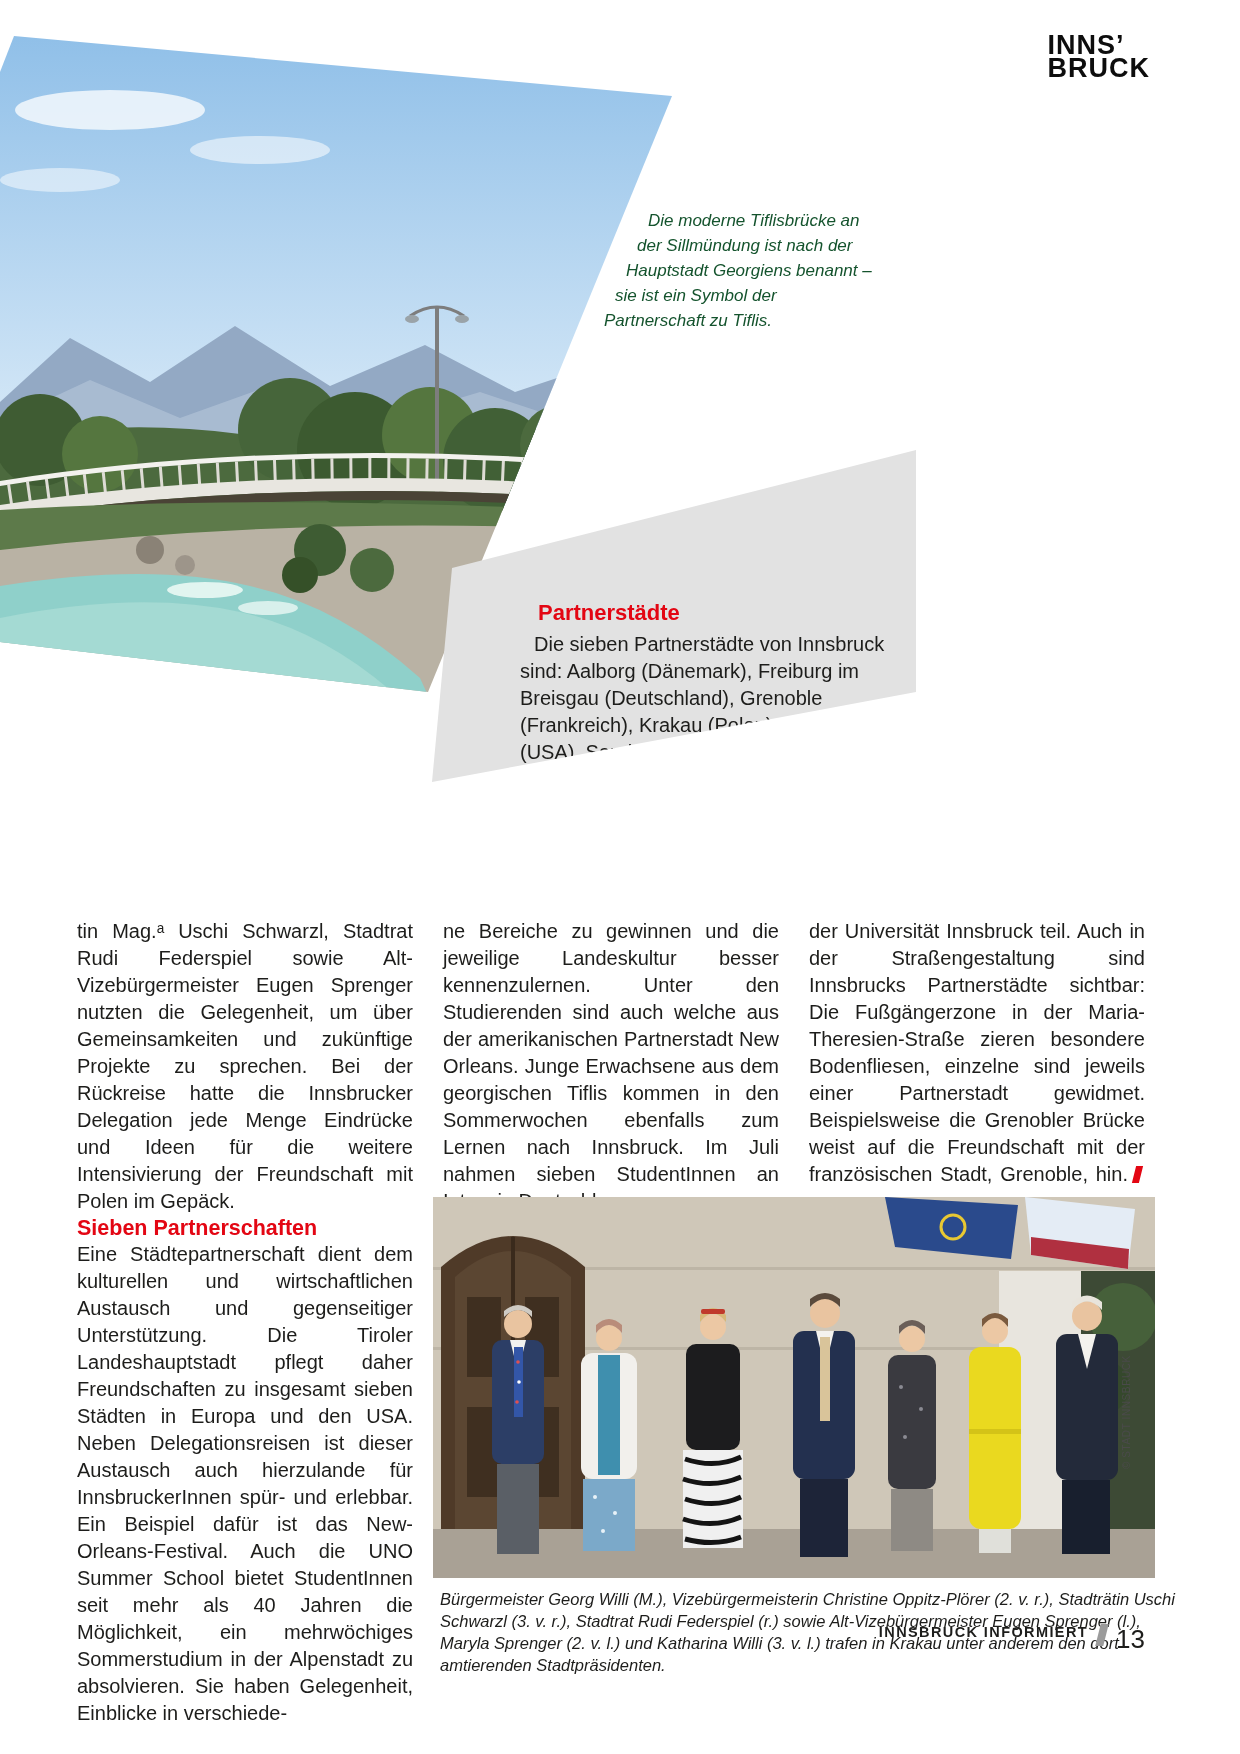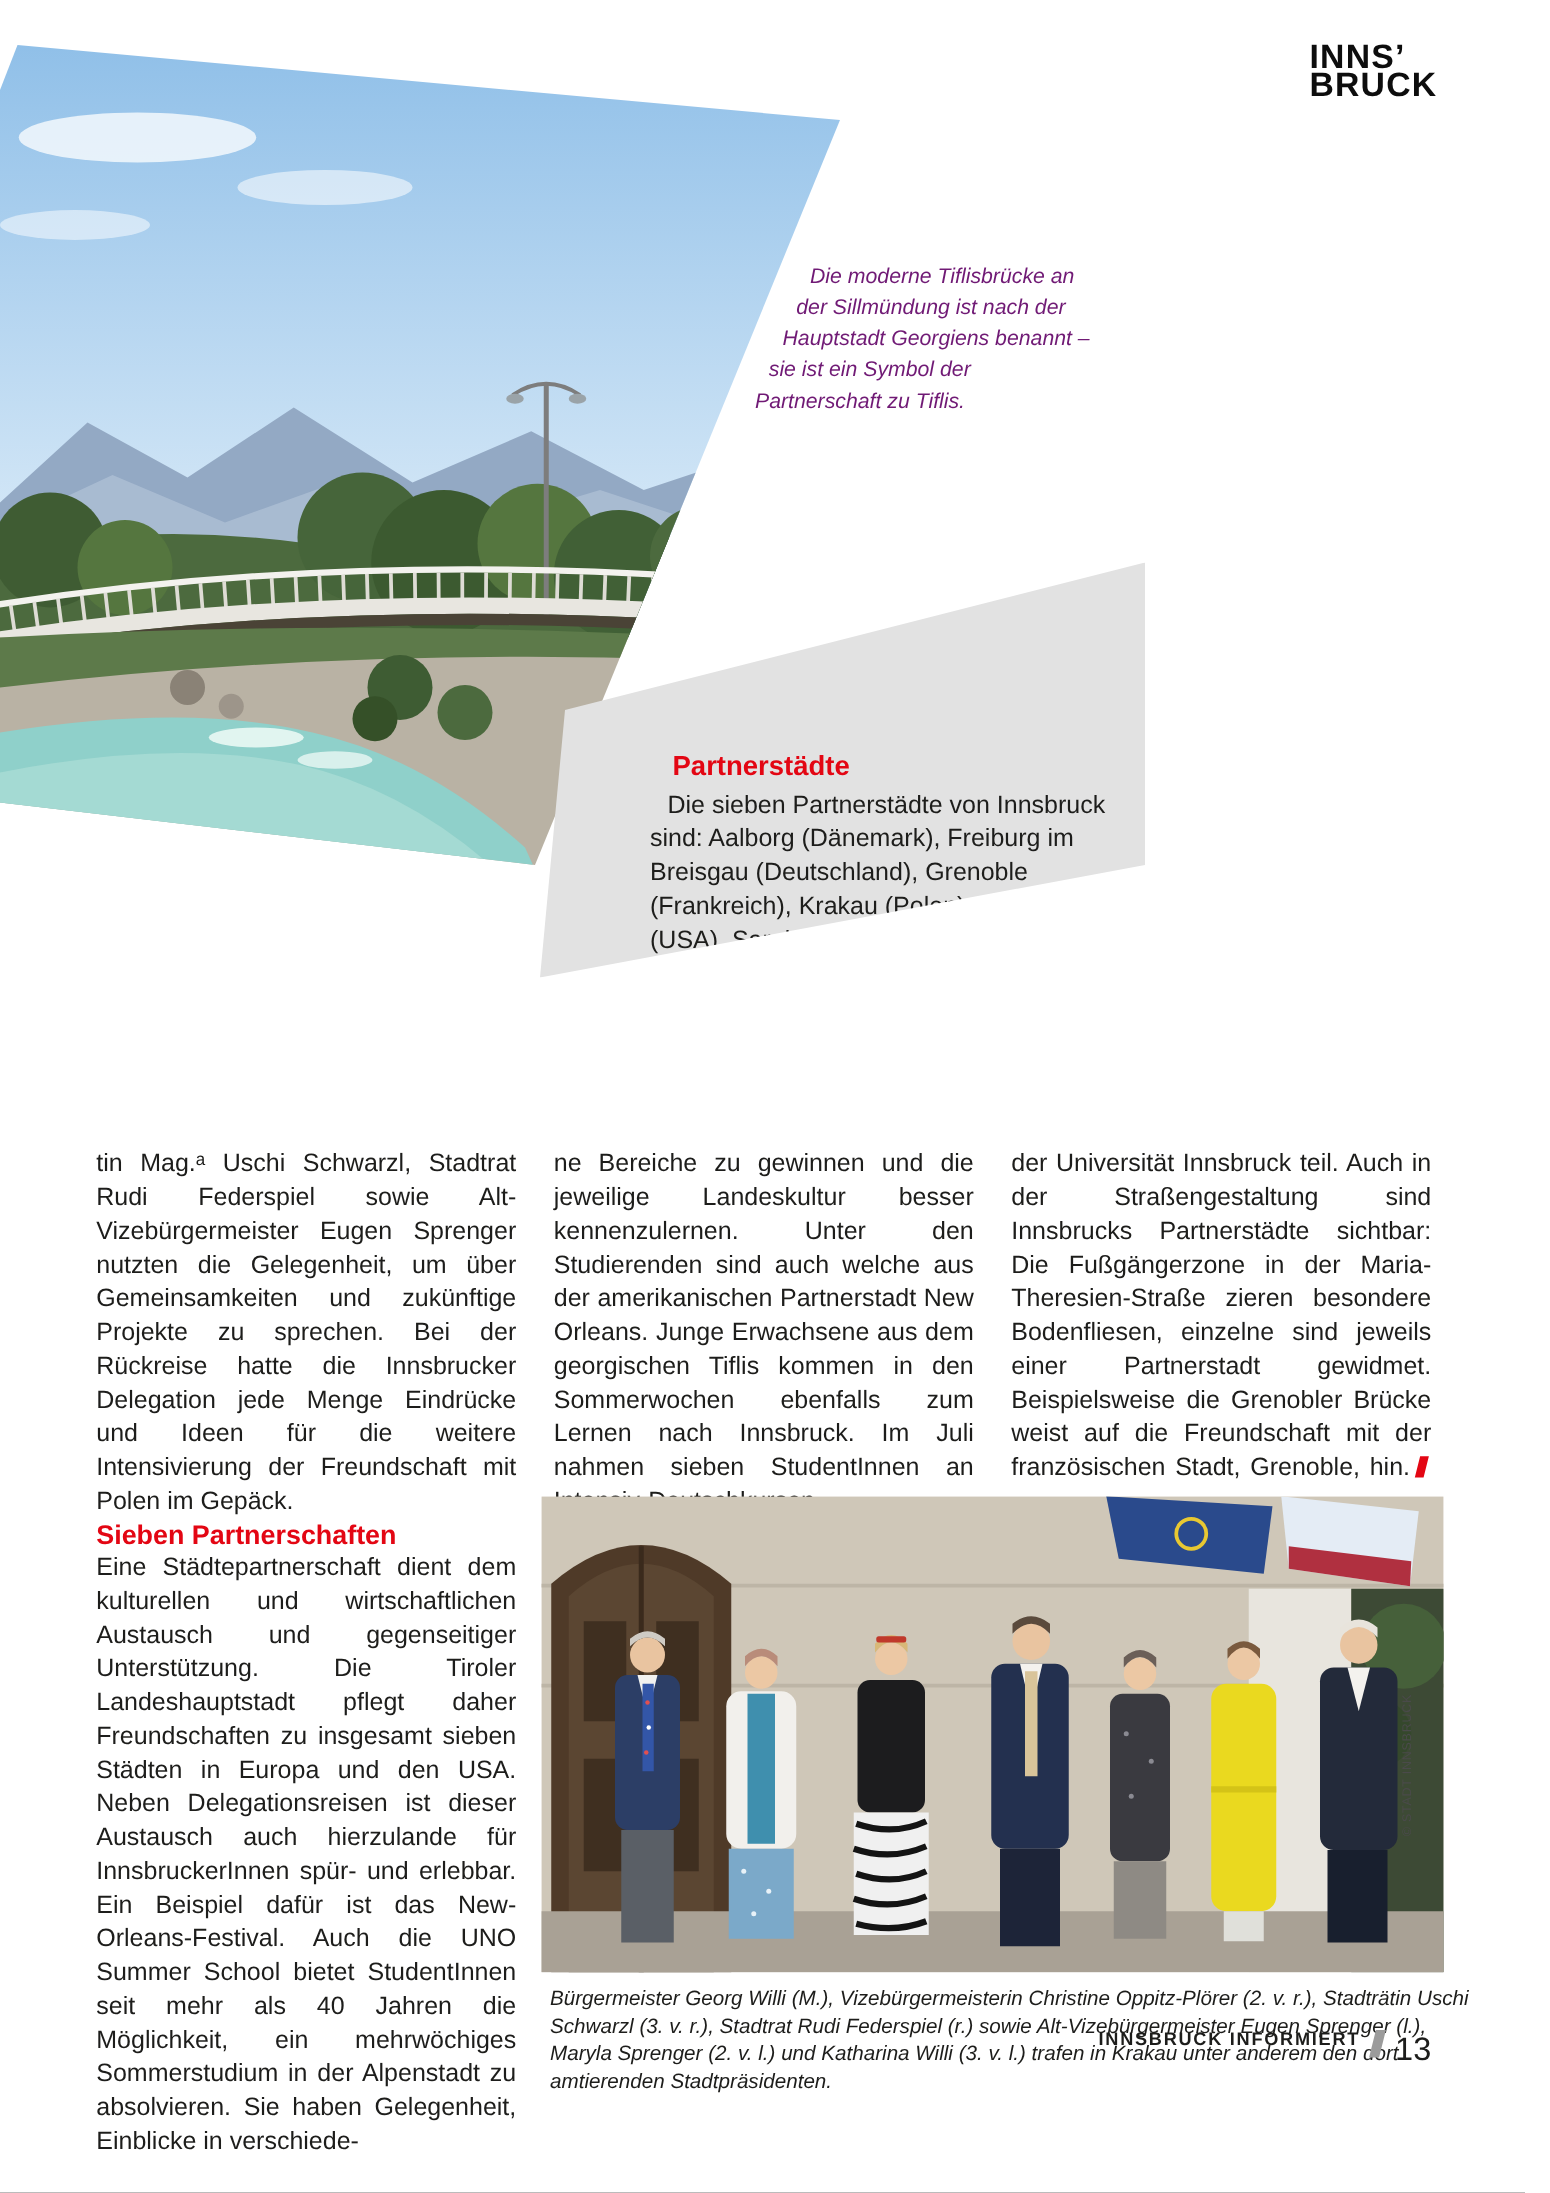--- a/index.html
+++ b/index.html
@@ -10,21 +10,21 @@
   }
   
   .logo{position:absolute;right:90px;top:34px;text-align:left;color:#0d0d0d;
     font-weight:900;font-size:27px;line-height:23px;letter-spacing:1px;}
   
   .hero{position:absolute;left:0;top:30px;width:690px;height:670px;
     clip-path:polygon(14px 6px,672px 66px,428px 662px,0px 612px,0px 42px);}
   .hero svg{display:block;width:100%;height:100%;}
   
   .hero-caption{position:absolute;left:604px;top:208px;width:270px;
-    font-style:italic;font-size:17px;line-height:25px;color:#701a75;}
+    font-style:italic;font-size:17px;line-height:25px;color:#14532d;}
   .hero-caption::before{content:"";float:left;width:44px;height:100px;
     shape-outside:polygon(0 0,100% 0,0 100%);}
   
   .infobox{position:absolute;left:425px;top:444px;width:494px;height:344px;
     background:#e2e2e2;
     clip-path:polygon(27px 124px,491px 6px,491px 248px,7px 338px);}
   .infobox-inner{position:absolute;left:95px;top:156px;width:392px;}
   .infobox-title{color:#e30613;font-weight:bold;font-size:22px;margin:0 0 5px 18px;}
   .infobox-body{font-size:20px;line-height:27px;margin:0;text-indent:14px;color:#1d1d1b;}
   

